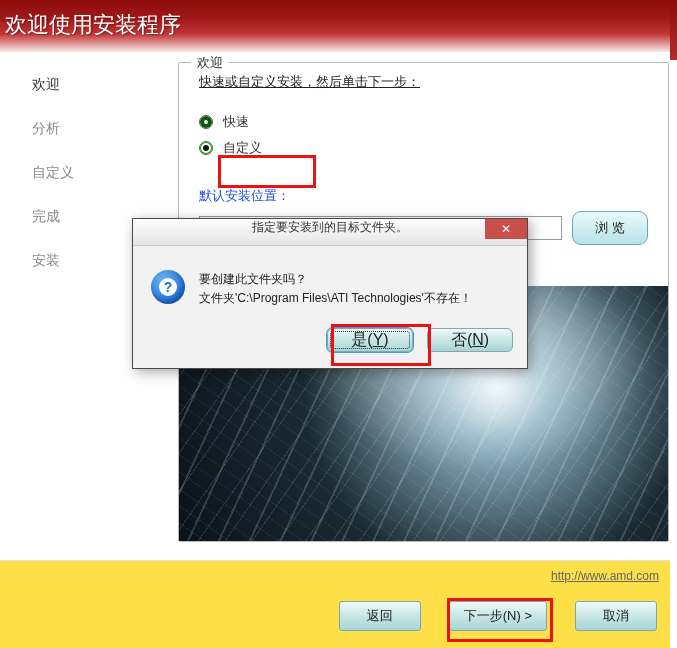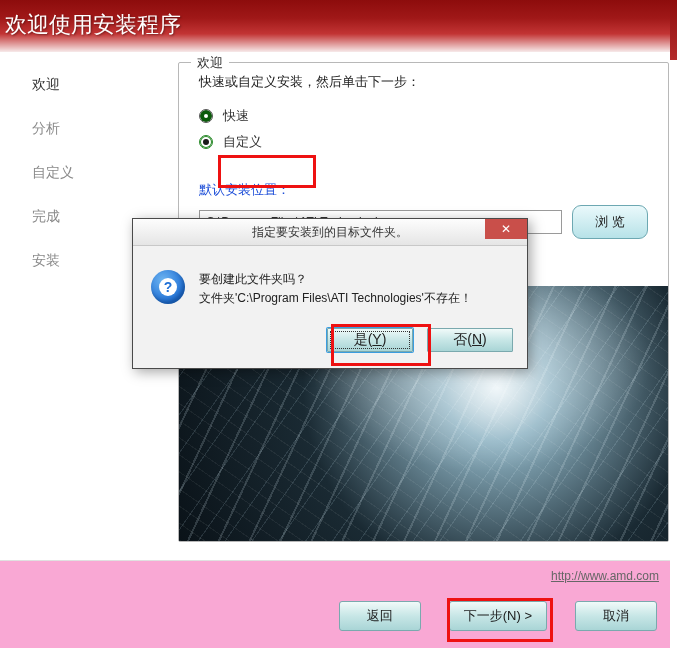--- a/index.html
+++ b/index.html
@@ -5,56 +5,56 @@
 *{box-sizing:border-box;margin:0;padding:0;font-family:"Microsoft YaHei",SimSun,Arial,sans-serif}
 body{background:#fff;width:677px;height:648px;overflow:hidden;position:relative}
 .header{height:52px;background:linear-gradient(180deg,#8d0c0c 0%,#a01818 35%,#c23434 65%,#f7eaea 100%);color:#fff;font-size:22px;padding:10px 5px;text-shadow:1px 1px 2px rgba(0,0,0,.4)}
 .body-wrap{display:flex;padding:10px 8px 0 8px}
 .sidebar{width:170px;padding:14px 0 0 24px}
 .sidebar-item{color:#8a8a8a;font-size:14px;margin-bottom:26px;cursor:default}
 .sidebar-item.active{color:#333}
 .main{flex:1;position:relative}
 .fieldset{border:1px solid #b8b8b8;border-radius:2px;padding:10px 20px 0 20px;min-height:480px;position:relative}
 .legend{position:absolute;top:-9px;left:12px;background:#fff;padding:0 6px;font-size:13px;color:#333}
-.instruction{font-size:13px;color:#222;margin-bottom:16px}
+.instruction{text-decoration:underline;font-size:13px;color:#222;margin-bottom:22px}
 .radio-row{display:flex;align-items:center;margin-bottom:8px;font-size:13px;color:#333}
 .radio{width:14px;height:14px;border:1px solid #555;border-radius:50%;margin-right:10px;display:inline-flex;align-items:center;justify-content:center;background:#fff}
 .radio.green-dark{box-shadow:inset 0 0 0 4px #0a5a0a}
 .radio.selected::after{content:"";width:6px;height:6px;background:#1a1a1a;border-radius:50%}
 .radio.green-border{border-color:#2a8a2a;box-shadow:0 0 0 1px #2a8a2a inset}
 .red-box{border:3px solid #e11;position:absolute}
 .red-box.rb-custom{left:218px;top:155px;width:98px;height:33px}
 .loc-label{font-size:13px;color:#1d4ed8;margin-top:30px;margin-bottom:6px}
 .loc-row{display:flex;align-items:center;gap:10px}
 .loc-input{flex:1;height:24px;border:1px solid #9a9a9a;background:#fff;font-size:12px;padding:0 6px;color:#333}
 .browse-btn{width:76px;height:34px;background:linear-gradient(180deg,#eaf9fb,#b7e2e8);border:1px solid #6da8b2;border-radius:9px;font-size:13px;color:#222;cursor:pointer}
 .decor{position:absolute;left:0;right:0;bottom:0;height:255px;background:radial-gradient(circle at 65% 40%,#e8f2f6 0%,#8fb4c4 15%,#1a2a33 55%,#0a1218 100%);overflow:hidden}
 .decor::before,.decor::after{content:"";position:absolute;inset:-40px;background:
  repeating-linear-gradient(35deg,rgba(255,255,255,.06) 0 1px,transparent 1px 14px),
  repeating-linear-gradient(-55deg,rgba(180,210,225,.15) 0 1px,transparent 1px 22px);
  mix-blend-mode:screen}
 .decor::after{background:
  radial-gradient(ellipse at 60% 35%,rgba(255,255,255,.5) 0%,rgba(255,255,255,0) 35%),
  repeating-linear-gradient(115deg,rgba(210,230,240,.18) 0 2px,transparent 2px 28px)}
-.footer{position:absolute;left:0;right:0;bottom:0;height:88px;border-top:1px solid #e0e0e0;padding:8px 18px 0 0;background:#f9a8d4}
+.footer{position:absolute;left:0;right:0;bottom:0;height:88px;border-top:1px solid #e0e0e0;padding:8px 18px 0 0;background:#fde047}
 .url{text-align:right;color:#666;font-size:12px;text-decoration:underline;margin-bottom:18px}
 .btn-row{display:flex;justify-content:flex-end;gap:28px;padding-right:2px}
 .btn{min-width:82px;height:30px;padding:0 14px;background:linear-gradient(180deg,#f0faf9,#c7e6e6 50%,#a9d5d6);border:1px solid #7aa9ae;border-radius:3px;font-size:13px;color:#1a1a1a;cursor:pointer}
 .red-box.rb-next{left:447px;top:598px;width:106px;height:44px}
 .right-edge{position:absolute;right:0;top:0;bottom:0;width:7px;background:linear-gradient(180deg,#8d0c0c,#b42c2c 60px,#fff 60px)}
 
 .popup{position:absolute;left:132px;top:218px;width:396px;background:#f2f2f2;border:1px solid #4a4a4a;box-shadow:3px 3px 12px rgba(0,0,0,.35);z-index:10}
-.popup-title{height:27px;background:linear-gradient(180deg,#fdfdfd,#e5e5e5);display:flex;align-items:center;position:relative;font-size:12px;color:#333;justify-content:center;border-bottom:1px solid #c8c8c8}
+.popup-title{height:27px;background:linear-gradient(180deg,#fdfdfd,#e5e5e5);display:flex;align-items:flex-start;position:relative;font-size:12px;color:#333;justify-content:center;border-bottom:1px solid #c8c8c8}
 .popup-close{position:absolute;right:0;top:0;width:42px;height:20px;background:#c94f4a;color:#fff;display:flex;align-items:center;justify-content:center;font-size:12px;cursor:pointer;font-family:Arial}
 .popup-body{display:flex;padding:24px 18px 14px 18px;gap:14px}
 .info-icon{width:34px;height:34px;border-radius:50%;background:radial-gradient(circle at 35% 30%,#6db4f0,#1e6fd6 70%);display:flex;align-items:center;justify-content:center;flex:none;box-shadow:inset -2px -3px 4px rgba(0,0,0,.25)}
 .info-icon span{width:18px;height:18px;border-radius:50%;background:#fff;color:#1e6fd6;font-weight:bold;display:flex;align-items:center;justify-content:center;font-size:14px}
 .popup-text{font-size:12px;color:#222;line-height:1.6}
 .popup-actions{display:flex;justify-content:flex-end;gap:14px;padding:6px 14px 16px 0}
-.popup-btn{width:86px;height:24px;background:linear-gradient(180deg,#f0faf9,#c7e6e6 50%,#a9d5d6);border:1px solid #7aa9ae;border-radius:1px;font-size:14px;color:#222;cursor:pointer}
+.popup-btn{width:86px;height:24px;background:linear-gradient(180deg,#f0faf9,#c7e6e6 50%,#a9d5d6);border:1px solid #7aa9ae;border-radius:6px;font-size:16px;color:#222;cursor:pointer}
 .popup-btn.focus{outline:1px dotted #333;outline-offset:-4px;box-shadow:0 0 0 1px #3b9de0}
 .red-box.rb-yes{left:331px;top:324px;width:100px;height:42px;z-index:11}
 u{text-decoration:underline}
 </style>
 </head>
 <body>
 
 <div class="header">
   <span>欢迎使用安装程序</span>
 </div>

